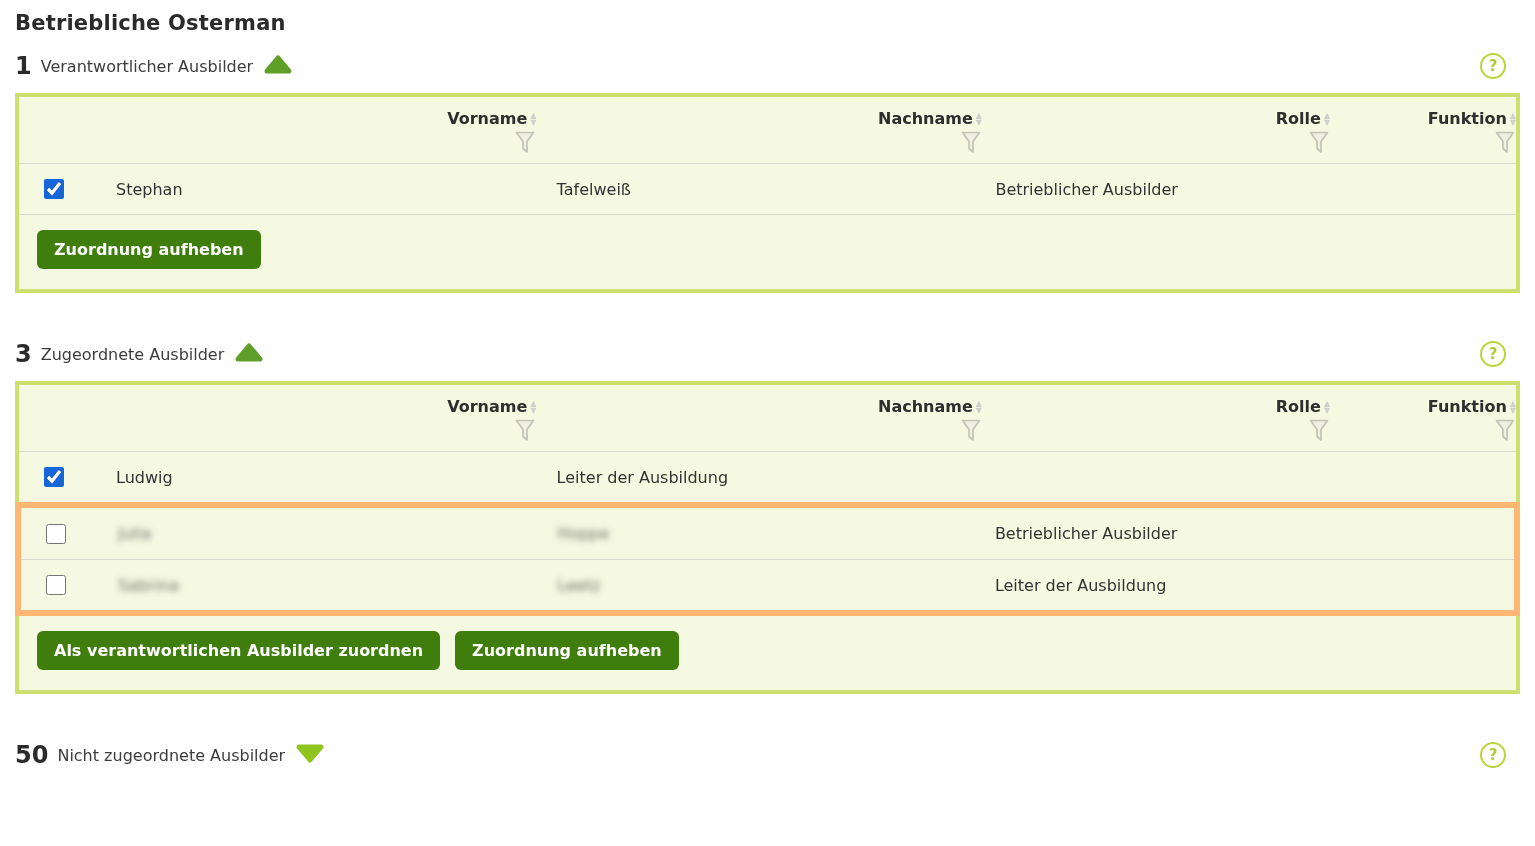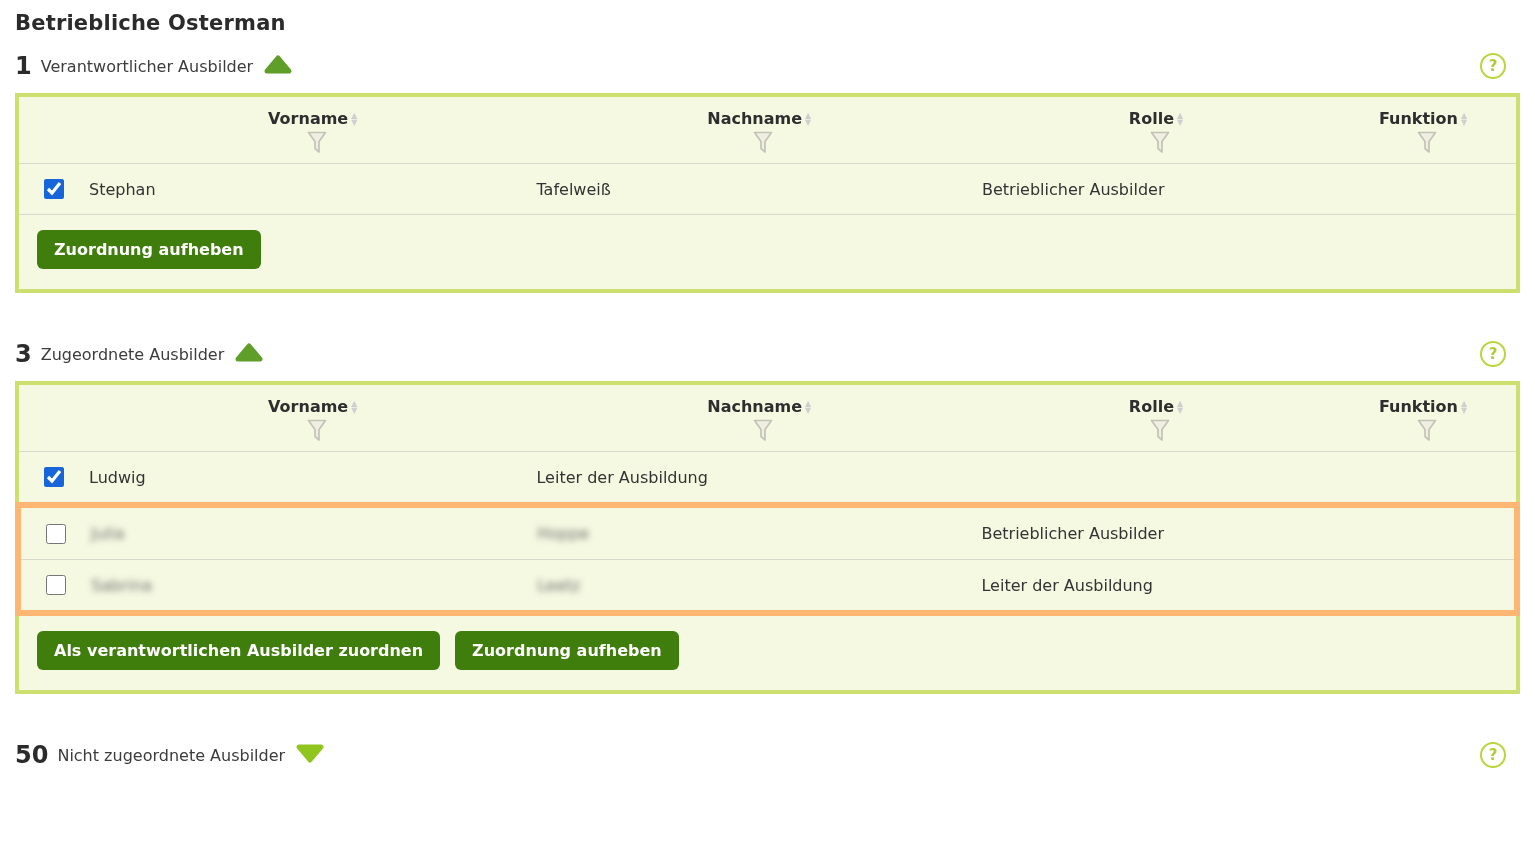--- a/index.html
+++ b/index.html
@@ -38,30 +38,30 @@
   .tbl {
     border: 4px solid #cde06f;
     background: #f6f9e2;
   }
   .grid-row {
     display: grid;
     grid-template-columns: 70px 450fr 448fr 350fr 187fr;
     align-items: center;
   }
   .thead-row { padding: 12px 0 4px 0; }
-  .col-head { display: flex; flex-direction: column; align-items: center; }
+  .col-head { display: flex; flex-direction: column; align-items: flex-end; }
   .col-title-row { display: flex; align-items: center; }
   .col-title { font-size: 16px; font-weight: bold; color: #2e2e2e; }
   .sort-arrows {
     display: flex; flex-direction: column; margin-left: 3px;
     color: #cfcfcf; font-size: 8px; line-height: 7px; cursor: pointer;
   }
   .filter-icon { margin: 2px 0 0 8px; cursor: pointer; }
 
-  .data-row { border-top: 1px solid #d9d9cc; min-height: 51px; }
+  .data-row { border-top: 1px solid #d9d9cc; min-height: 51px; gap: 27px; }
   .cell { font-size: 16px; color: #333; padding: 4px 6px 4px 0; }
   .cb-cell { display: flex; justify-content: center; align-items: center; }
   input[type="checkbox"] {
     width: 20px; height: 20px; accent-color: #1766d9; cursor: pointer;
   }
   .redacted { color: #6f6f6f; filter: blur(3px); user-select: none; }
 
   .highlight-box {
     border: 6px solid #fdb772;
     margin: 0 -4px;

